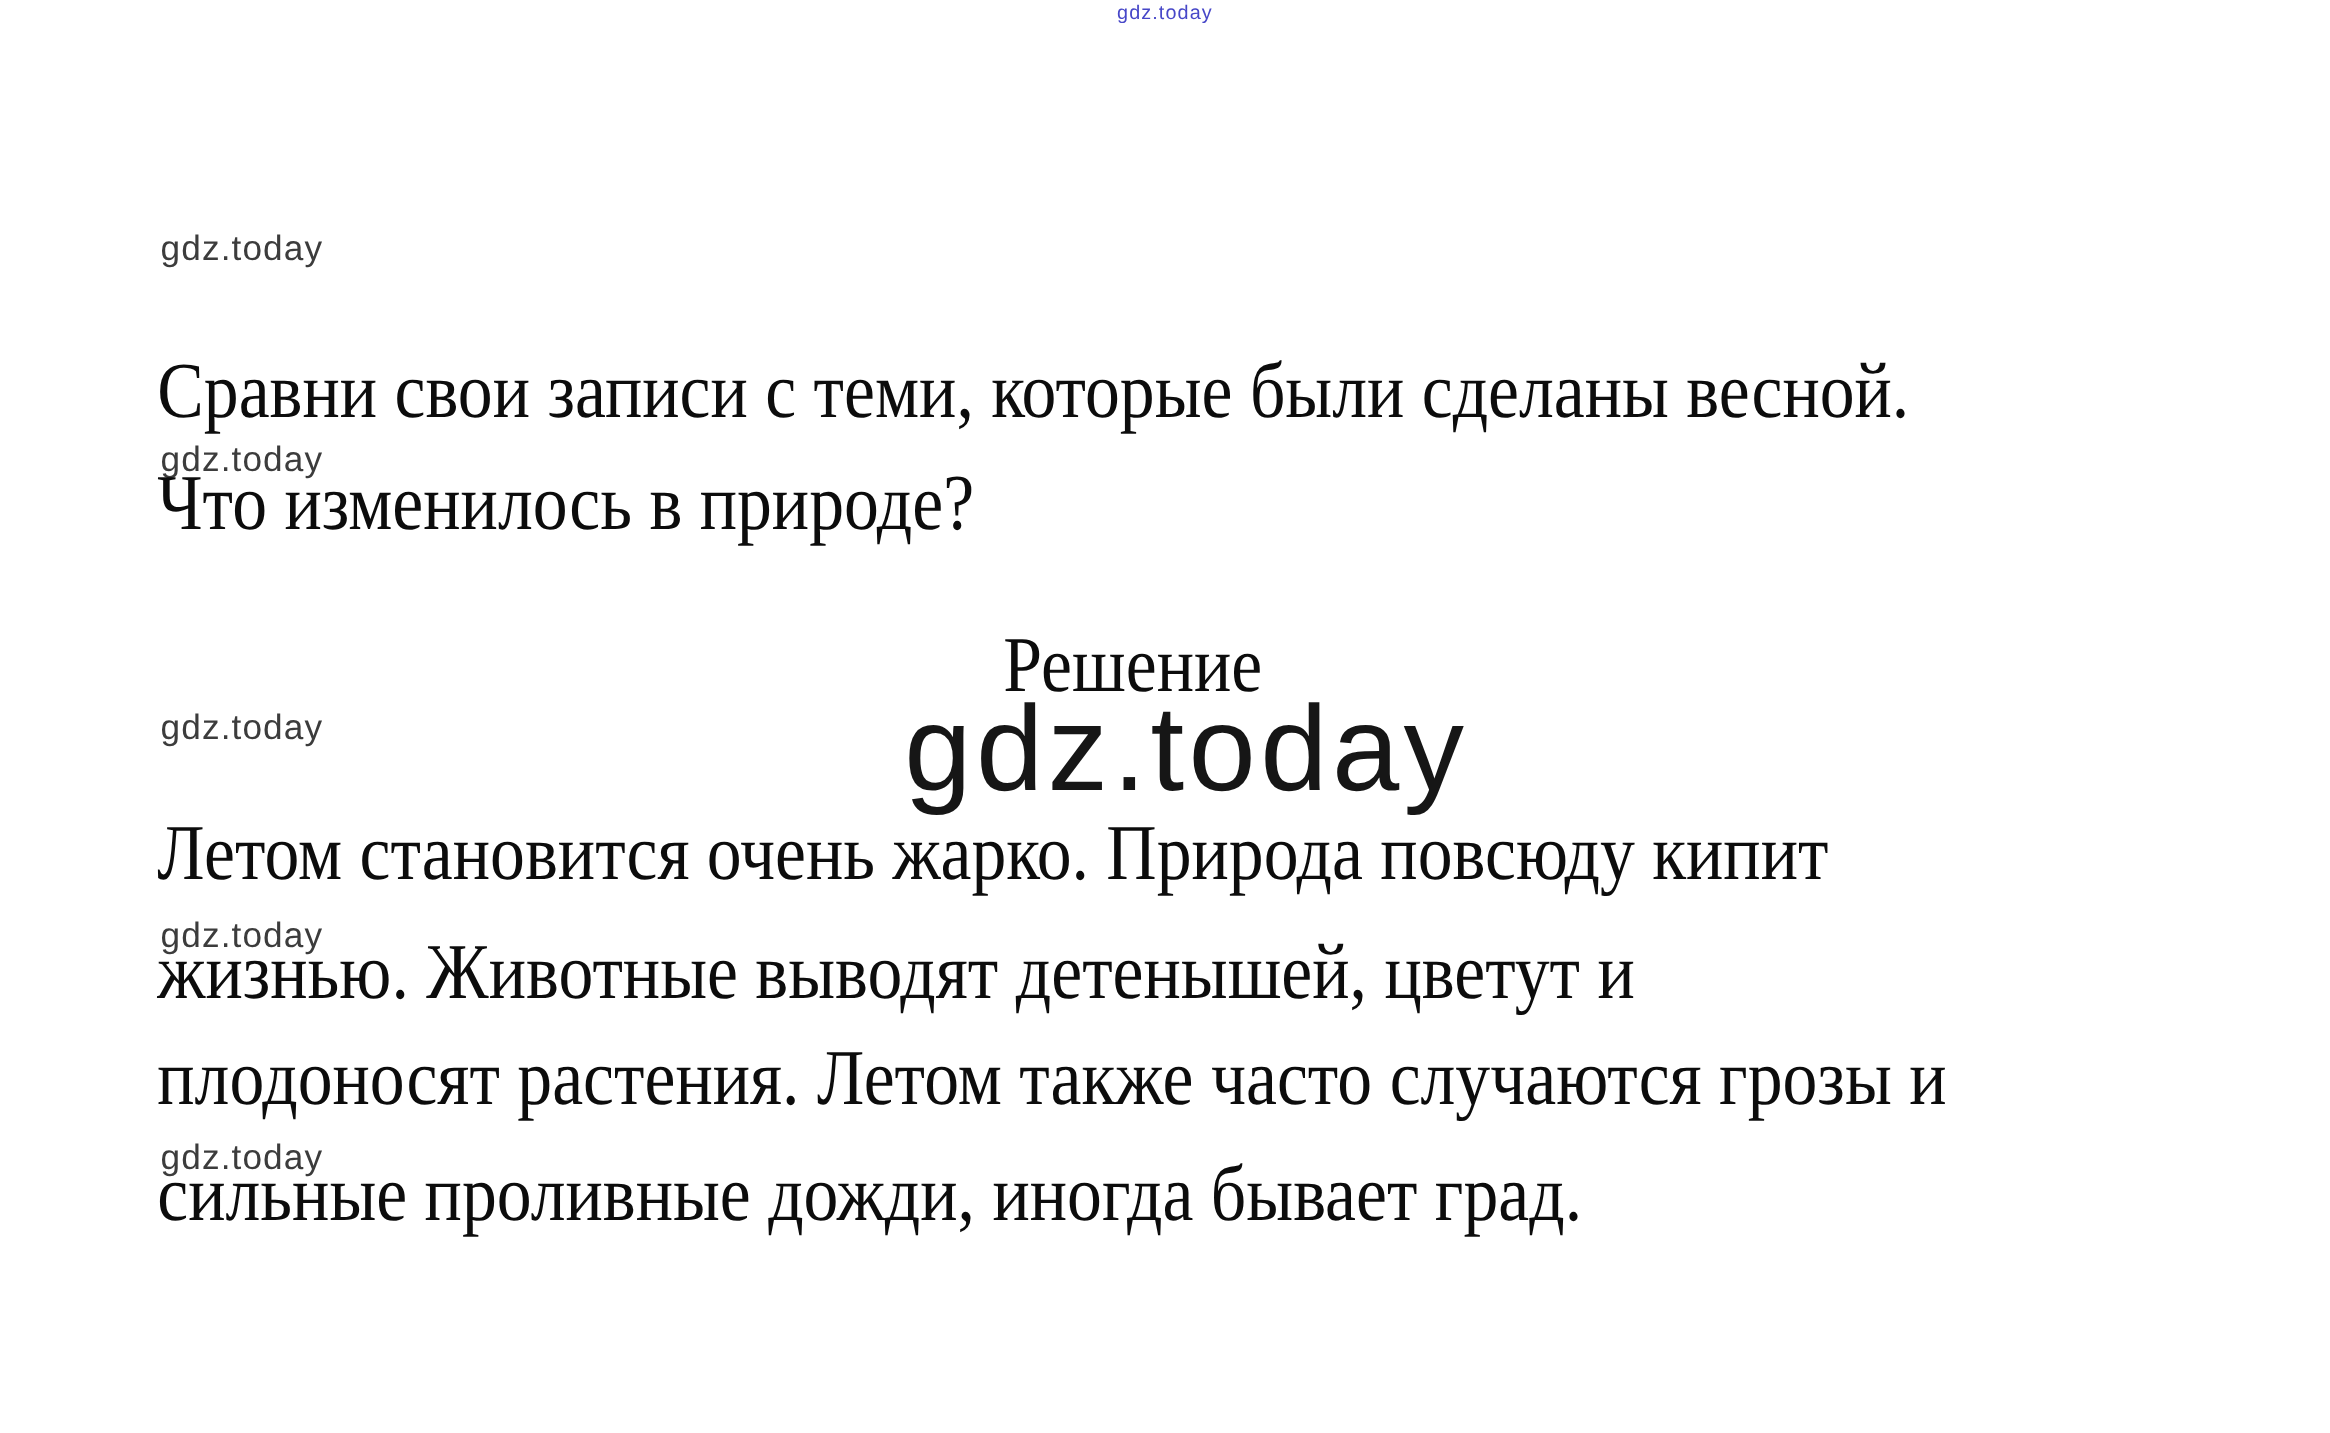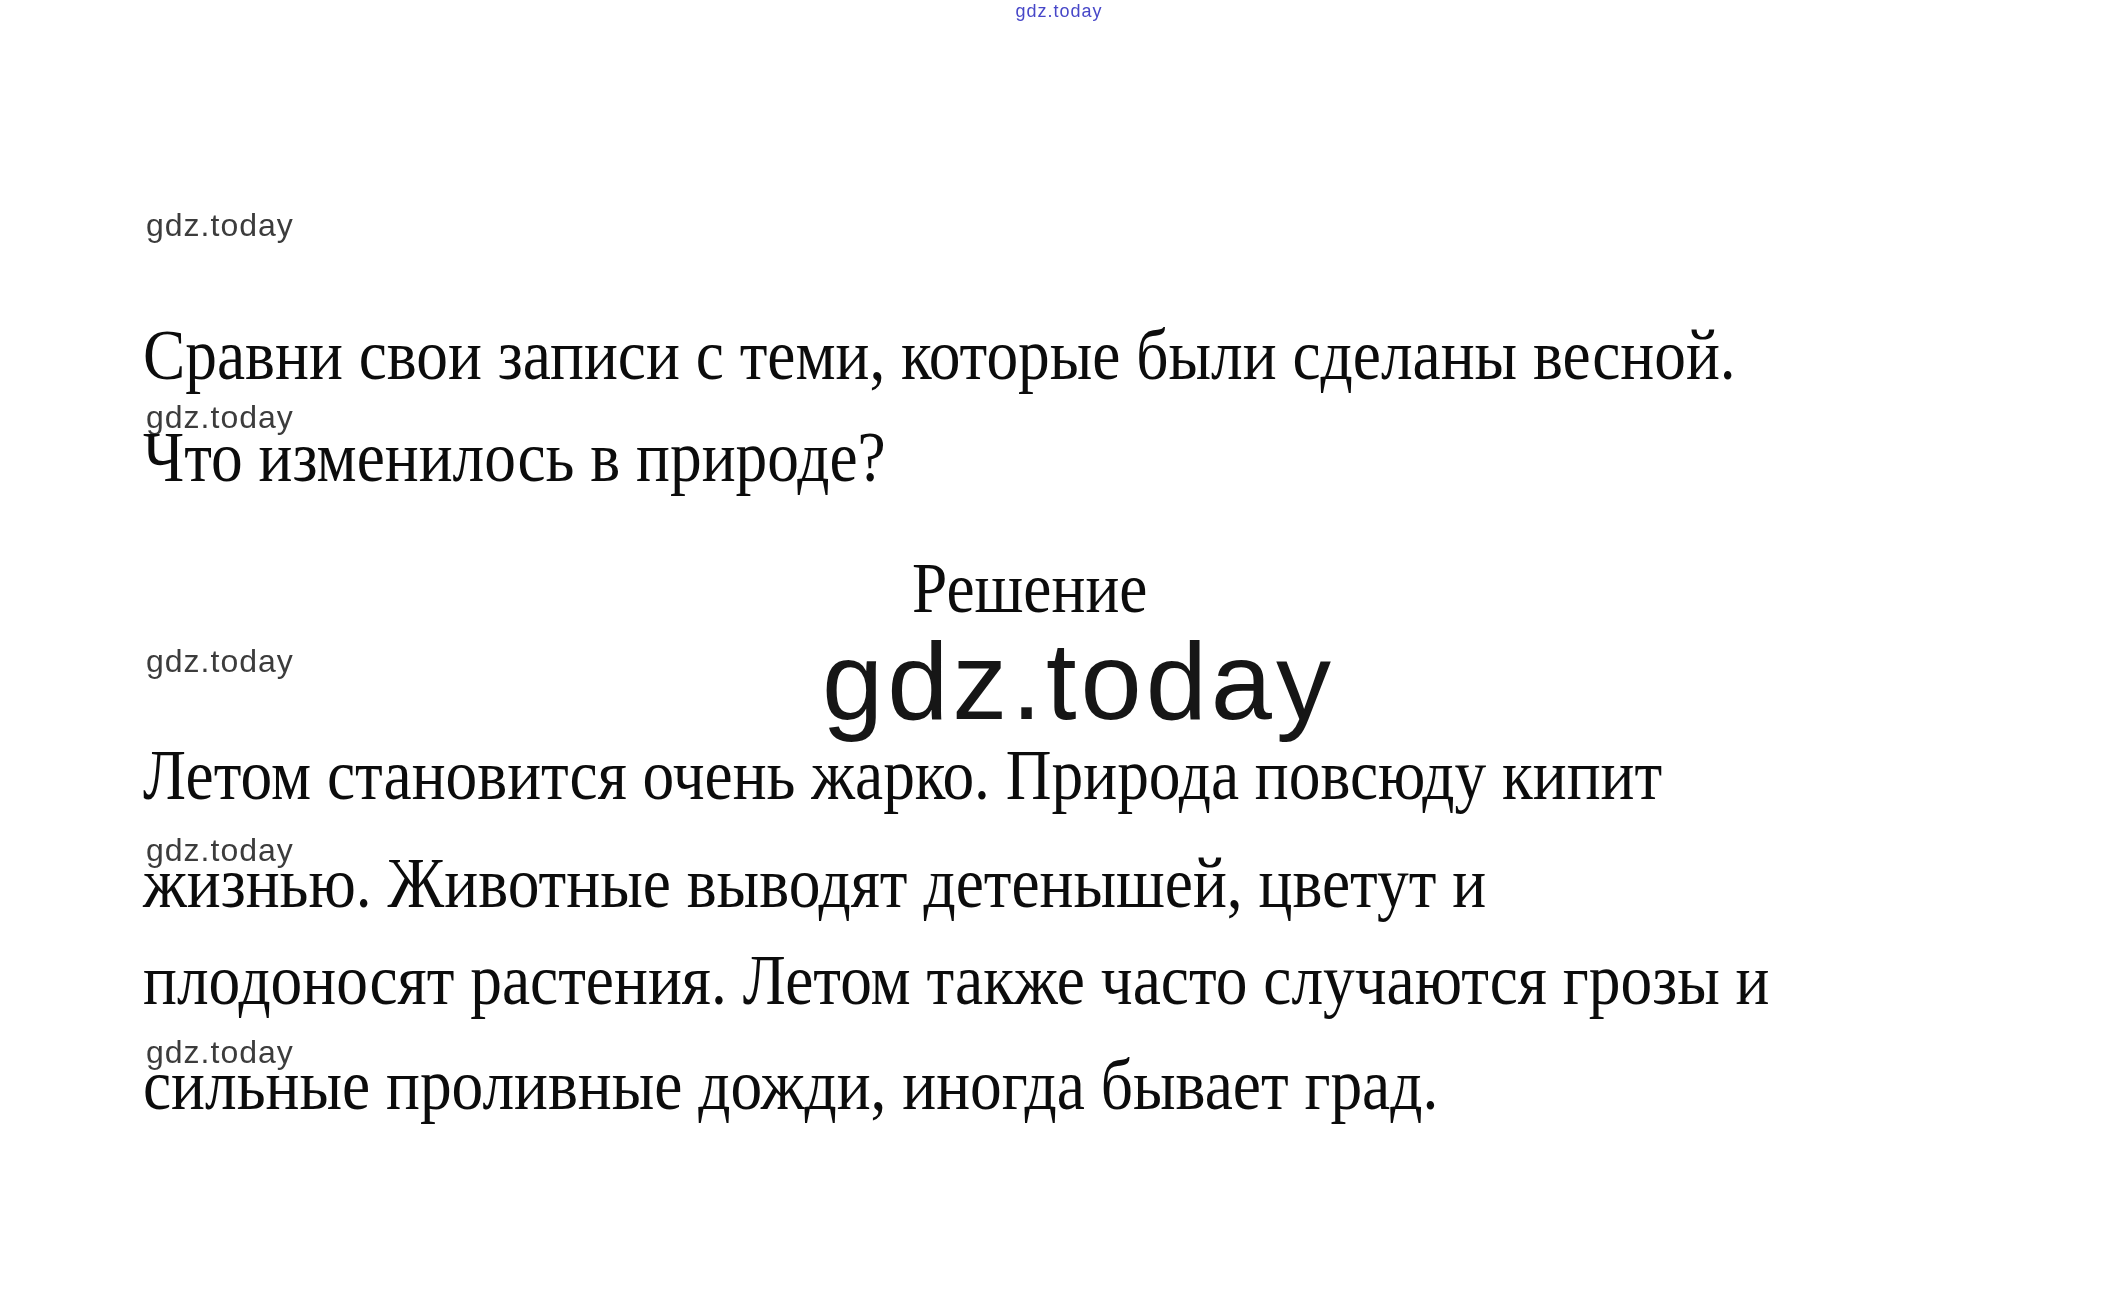--- a/index.html
+++ b/index.html
@@ -40,21 +40,21 @@
     line-height: 1;
     color: #0c0c0c;
     white-space: nowrap;
     transform: scaleX(0.88);
     transform-origin: 50% 0;
   }
 
   .title-pos   { top: 165px; }
   .q-1         { top: 319px; }
   .q-2         { top: 421px; }
-  .heading-pos { top: 552px; }
+  .heading-pos { top: 568px; }
   .s-1         { top: 739px; }
   .s-2         { top: 847px; }
   .s-3         { top: 944px; }
   .s-4         { top: 1049px; }
 
   
   .wm {
     position: absolute;
     left: 146px;
     font-family: "Liberation Sans", sans-serif;

